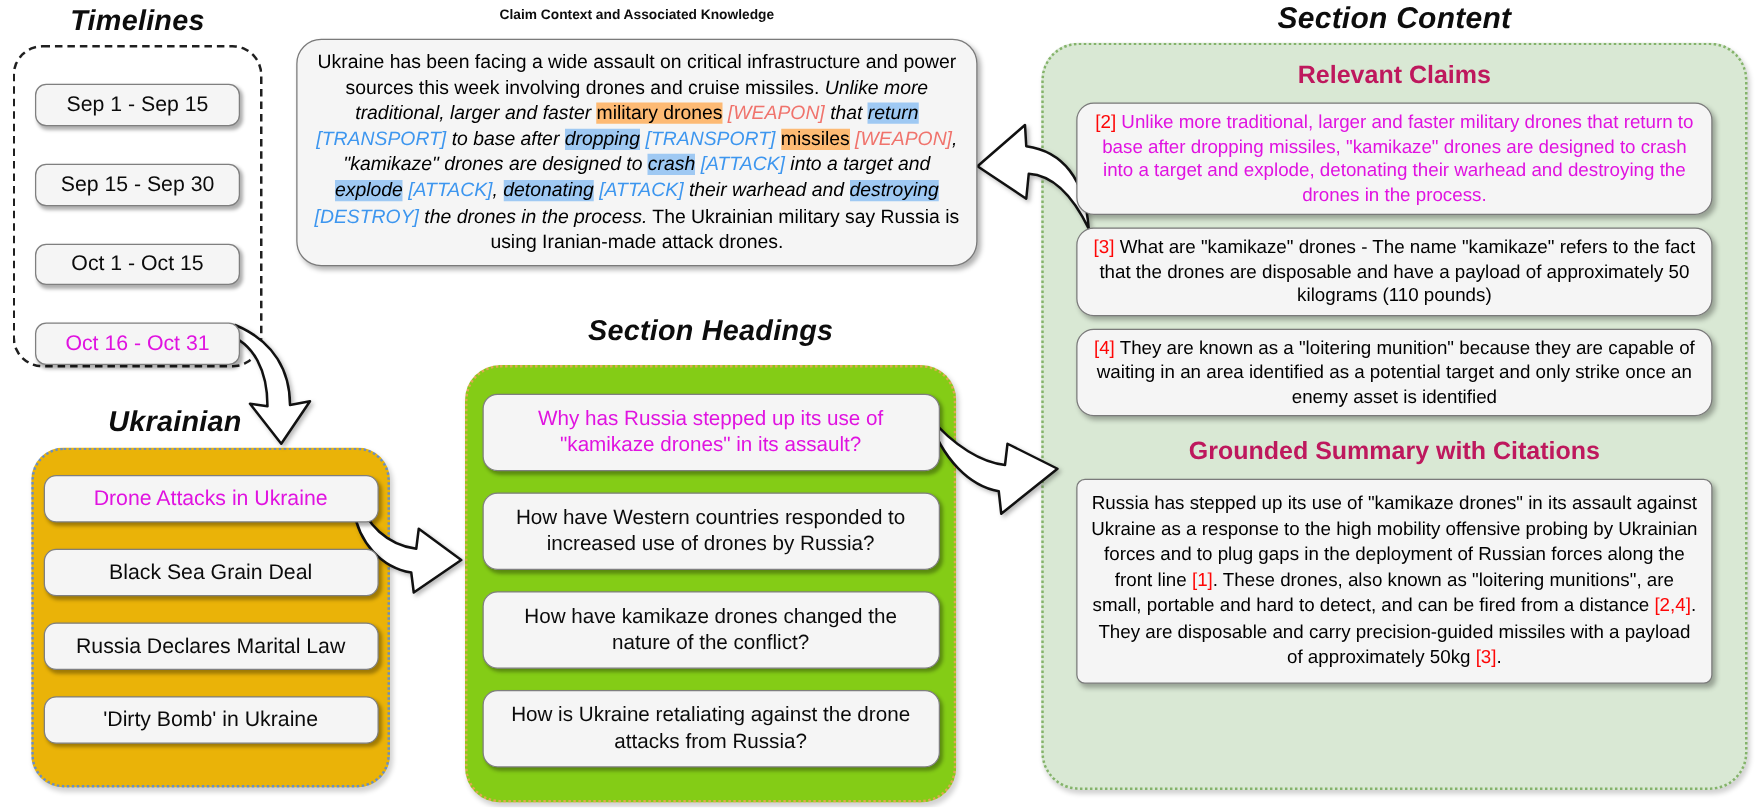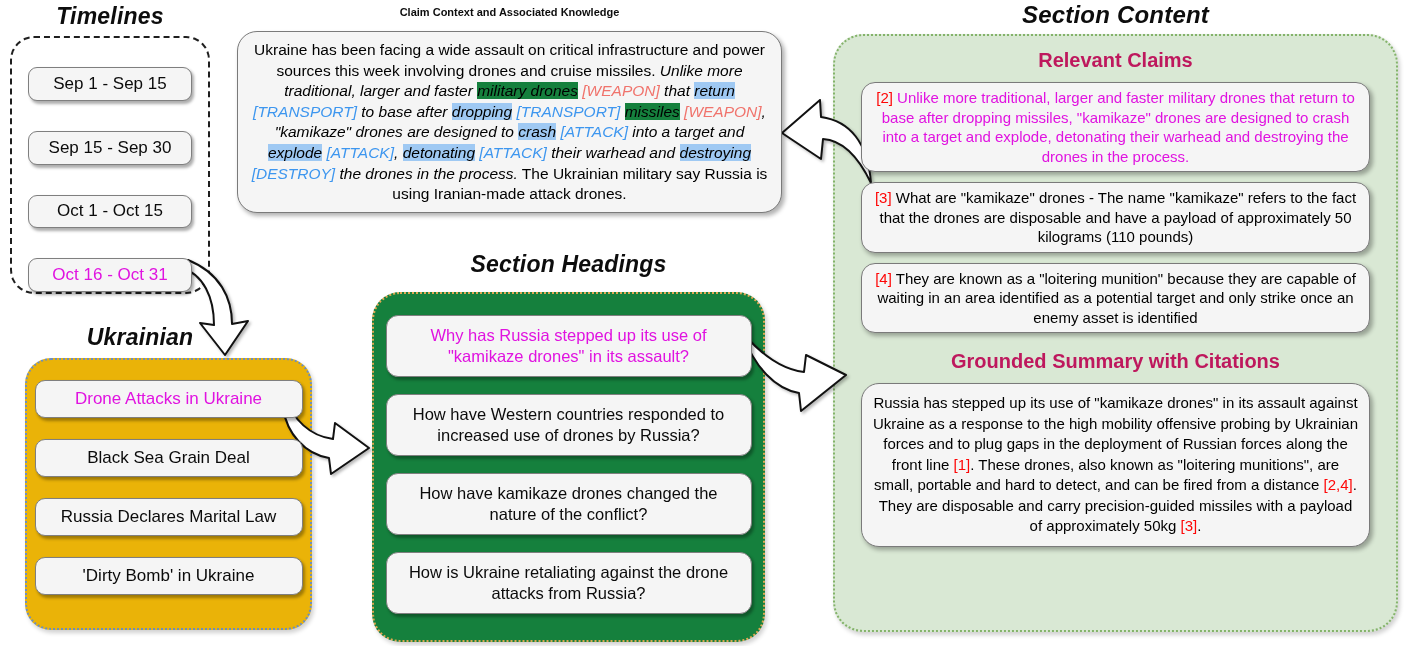--- a/index.html
+++ b/index.html
@@ -41,45 +41,45 @@
   
   #claim-box{
     position:absolute;left:237px;top:31px;width:545px;height:182px;box-sizing:border-box;
     background:#f5f5f5;border:1.6px solid #7a7a7a;border-radius:20px;
     box-shadow:2.5px 3px 4px rgba(0,0,0,.3);z-index:10;
     padding:8px 11px;text-align:center;font-size:15.5px;line-height:1.33;
   }
   
   #headings-box{
     position:absolute;left:372px;top:292px;width:393px;height:350px;box-sizing:border-box;
-    background:#15803d;border:2px dotted #dfa852;border-radius:28px;
+    background:#84cc16;border:2px dotted #dfa852;border-radius:28px;
     box-shadow:2px 3px 4px rgba(0,0,0,.18);
     display:flex;flex-direction:column;align-items:center;gap:17px;padding-top:21px;
   }
   
   #content-box{
     position:absolute;left:833px;top:34px;width:565px;height:598px;box-sizing:border-box;
     background:#d9e8d4;border:2px dotted #84b36a;border-radius:30px;
     box-shadow:2px 3px 4px rgba(0,0,0,.18);
     padding:6px 26px 0 26px;
   }
   .inner-heading{
     text-align:center;font-weight:bold;font-size:20px;color:#be185d;margin:7px 0 10px 0;
   }
   .claim-card,#summary-card{
     position:relative;z-index:10;background:#f5f5f5;border:1.6px solid #7a7a7a;border-radius:14px;
     box-shadow:2.5px 3px 4px rgba(0,0,0,.3);box-sizing:border-box;
     padding:5px 10px;text-align:center;font-size:15px;line-height:1.3;margin:0 0 10px 0;
   }
-  #summary-card{border-radius:18px;padding:9px 10px;line-height:1.37;margin:0;}
+  #summary-card{border-radius:7px;padding:9px 10px;line-height:1.37;margin:0;}
   #summary-heading{margin-top:17px;}
   
   .s-n{}
   .s-i{font-style:italic;}
-  .s-hr{font-style:italic;background:#15803d;}
+  .s-hr{background:#fdba74;}
   .s-hb{font-style:italic;background:#9fc9f3;}
   .s-tr{font-style:italic;color:#f0736c;}
   .s-tb{font-style:italic;color:#3d96ef;}
   .s-c{color:#fe0606;}
   .s-m{color:#e013e0;}
   
   .flow-arrow{position:absolute;z-index:5;overflow:visible;}
   .flow-arrow path{
     fill:#ffffff;stroke:#111;stroke-width:2;stroke-linejoin:round;
   }

